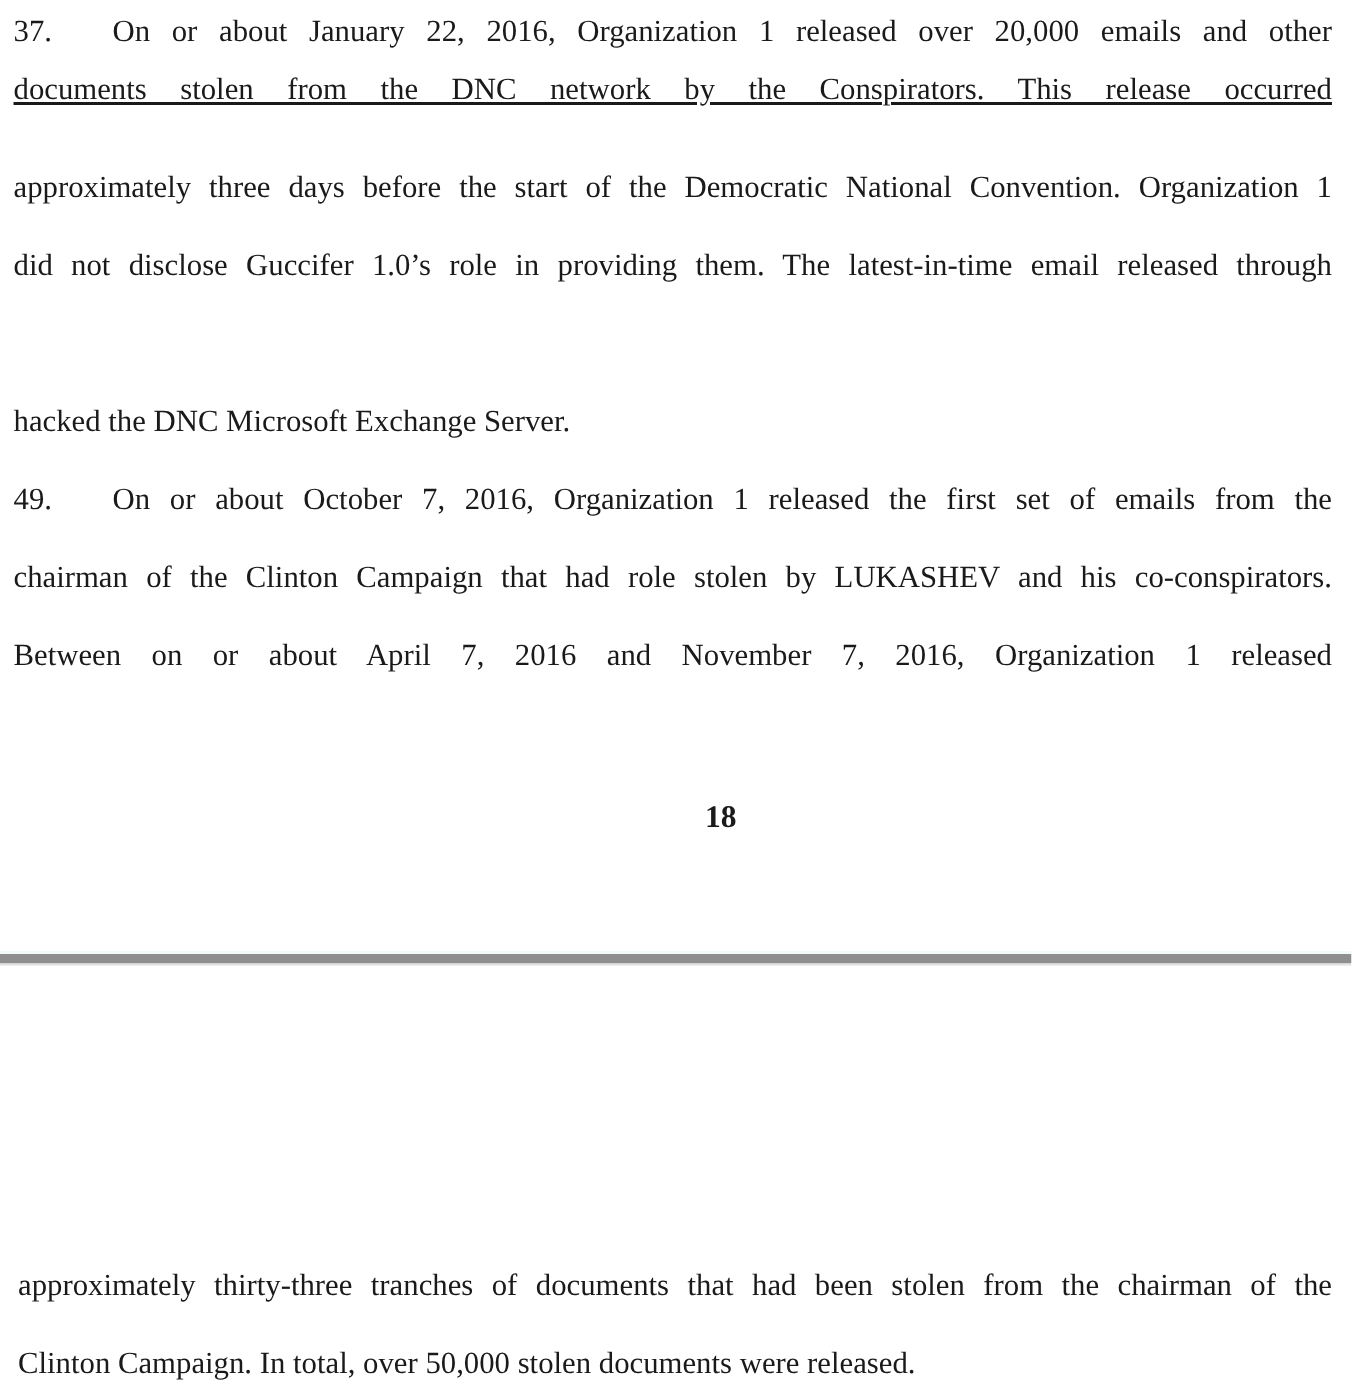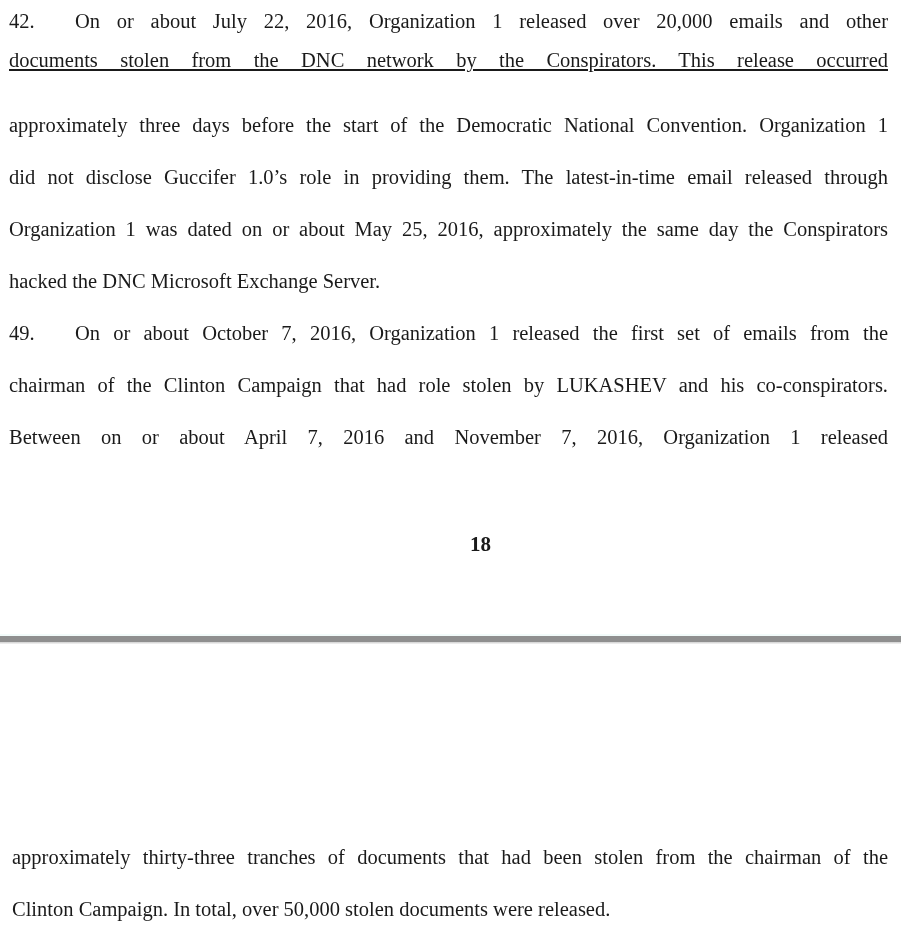--- a/index.html
+++ b/index.html
@@ -74,29 +74,28 @@
     line-height: 26px;
     height: 26px;
     white-space: nowrap;
   }
 </style>
 </head>
 <body>
 
 <div class="page-top">
 
-  <div class="line justify" style="top:8px;"><span class="para-num">42.</span><span>On or about July 22, 2016, Organization 1 released over 20,000 emails and other</span></div>
+  <div class="line justify" style="top:8px;"><span class="para-num">37.</span><span>On or about January 22, 2016, Organization 1 released over 20,000 emails and other</span></div>
 
   <div class="line justify" style="top:47px;text-decoration:underline;">documents stolen from the DNC network by the Conspirators.  This release occurred</div>
 
   <div class="line justify" style="top:112px;">approximately three days before the start of the Democratic National Convention.  Organization 1</div>
 
   <div class="line justify" style="top:164px;">did not disclose Guccifer 1.0’s role in providing them.  The latest-in-time email released through</div>
 
-  <div class="line justify" style="top:216px;">Organization 1 was dated on or about May 25, 2016, approximately the same day the Conspirators</div>
 
   <div class="line" style="top:268px;">hacked the DNC Microsoft Exchange Server.</div>
 
   <div class="line justify" style="top:320px;"><span class="para-num">49.</span><span>On or about October 7, 2016, Organization 1 released the first set of emails from the</span></div>
 
   <div class="line justify" style="top:372px;">chairman of the Clinton Campaign that had role stolen by LUKASHEV and his co-conspirators.</div>
 
   <div class="line justify" style="top:424px;">Between on or about April 7, 2016 and November 7, 2016, Organization 1 released</div>
 
   <div class="page-number">18</div>

